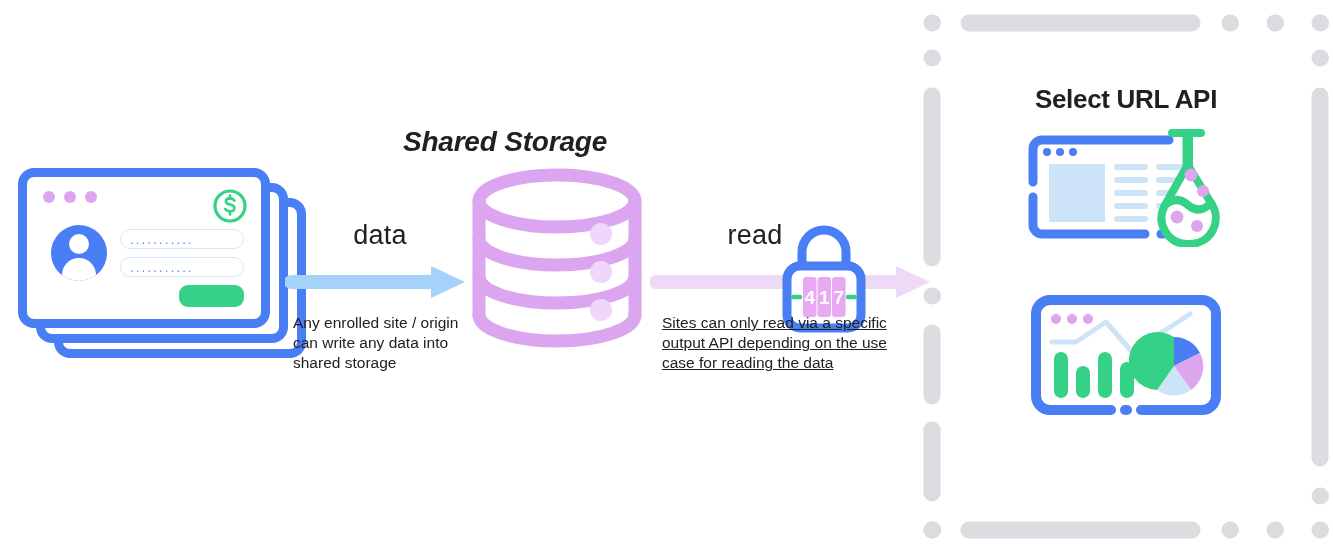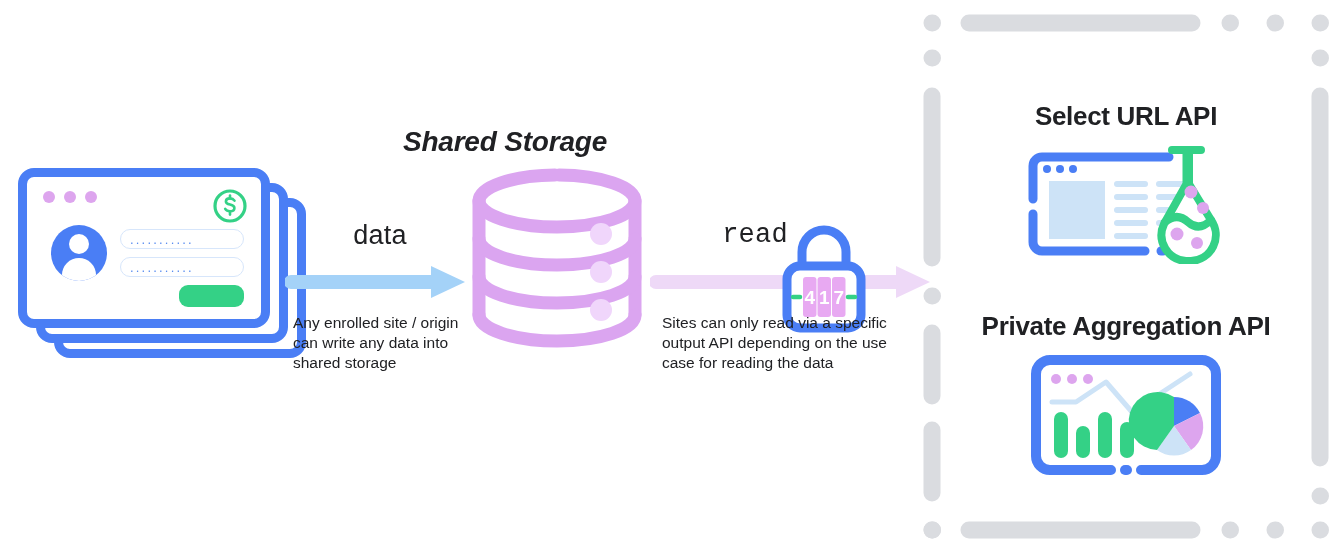--- a/index.html
+++ b/index.html
@@ -112,33 +112,33 @@
     font-size: 28px;
     font-weight: bold;
     letter-spacing: -0.2px;
     color: #202124;
     font-style: italic;
   }
   #cylinder { left: 467px; top: 168px; }
 
   
   #read-group { left: 650px; top: 220px; width: 280px; }
-  #read-label { position:absolute; left: 50px; top: 0px; font-family: Liberation Mono, monospace; }
+  #read-label { position:absolute; left: 50px; top: 0px; }
   #read-arrow { position: absolute; left: 0px; top: 44px; }
   #lock-icon  { position: absolute; left: 126px; top: 2px; }
-  #read-caption { position:absolute; left: 12px; top: 93px; width: 250px; }
+  #read-caption { position:absolute; left: 12px; top: 93px; width: 250px; text-decoration: underline; }
 
   
   #output-panel {
     left: 922px; top: 6px;
     width: 408px; height: 543px;
   }
   #panel-border { position:absolute; left:0; top:0; }
 
-  .api-block { position: absolute; width: 408px; text-align:center;margin-top:17px; }
+  .api-block { position: absolute; width: 408px; text-align:center; }
   #select-url-block { top: 78px; }
   #private-agg-block { top: 288px; }
 
   .api-title {
     font-size: 26px;
     font-weight: bold;
     color: #202124;
     letter-spacing: -0.3px;
     margin-bottom: 12px;
   }
@@ -328,21 +328,20 @@
             <circle cx="172" cy="48" r="6.5" fill="#dda5ee"></circle>
             <circle cx="184" cy="64" r="6" fill="#dda5ee"></circle>
             <circle cx="158" cy="90" r="6.5" fill="#dda5ee"></circle>
             <circle cx="178" cy="99" r="6" fill="#dda5ee"></circle>
           </g>
         </svg>
       </span>
     </div>
 
     <div class="api-block" id="private-agg-block">
-      <div class="api-title">Private Aggregation API</div>
 
       <span class="api-icon">
         <svg width="196" height="124" viewBox="0 0 196 124">
 
           <g stroke="#4a7ef5" stroke-width="10" stroke-linecap="round" fill="none">
             <path d="M83 116 H22 A14 14 0 0 1 8 102 V20 A14 14 0 0 1 22 6 H174 A14 14 0 0 1 188 20 V102 A14 14 0 0 1 174 116 H113"></path>
             <path d="M97 116 H99"></path>
           </g>
 
           <g fill="#dda5ee">

